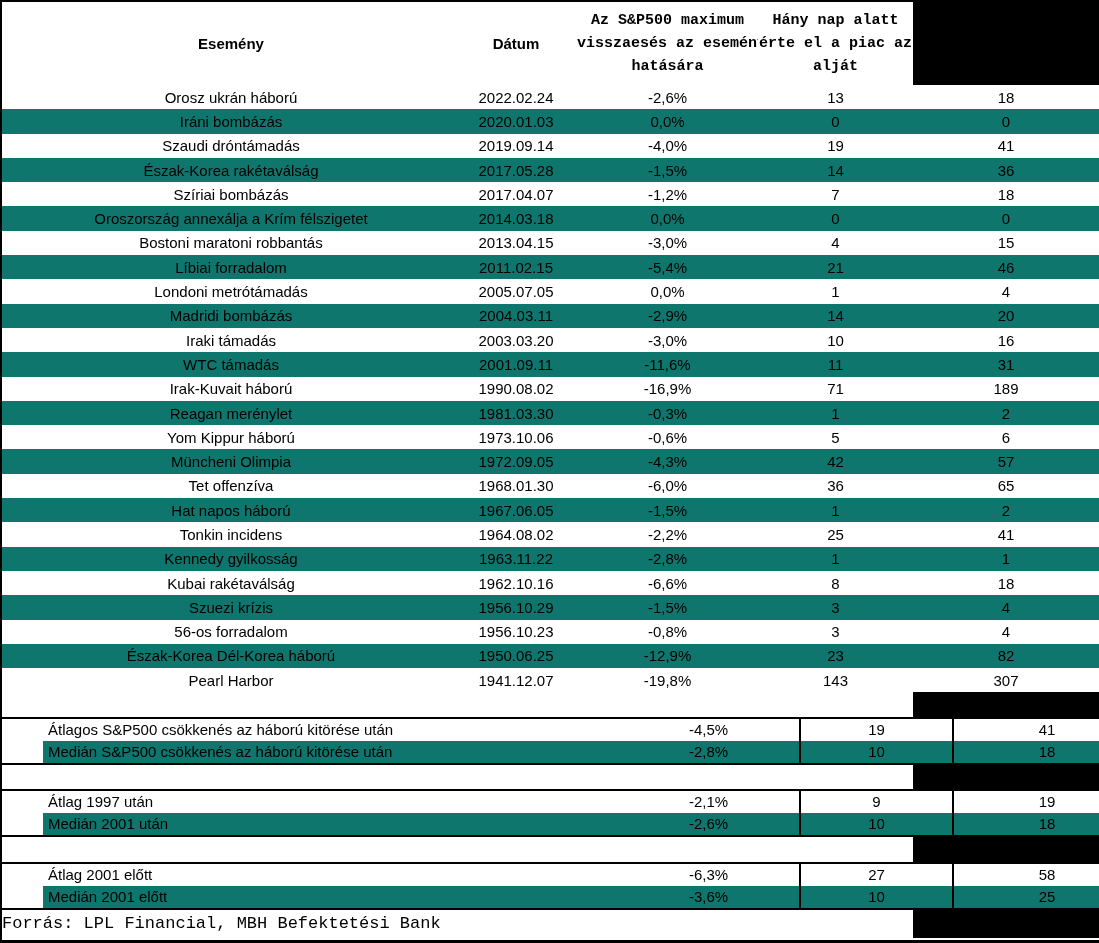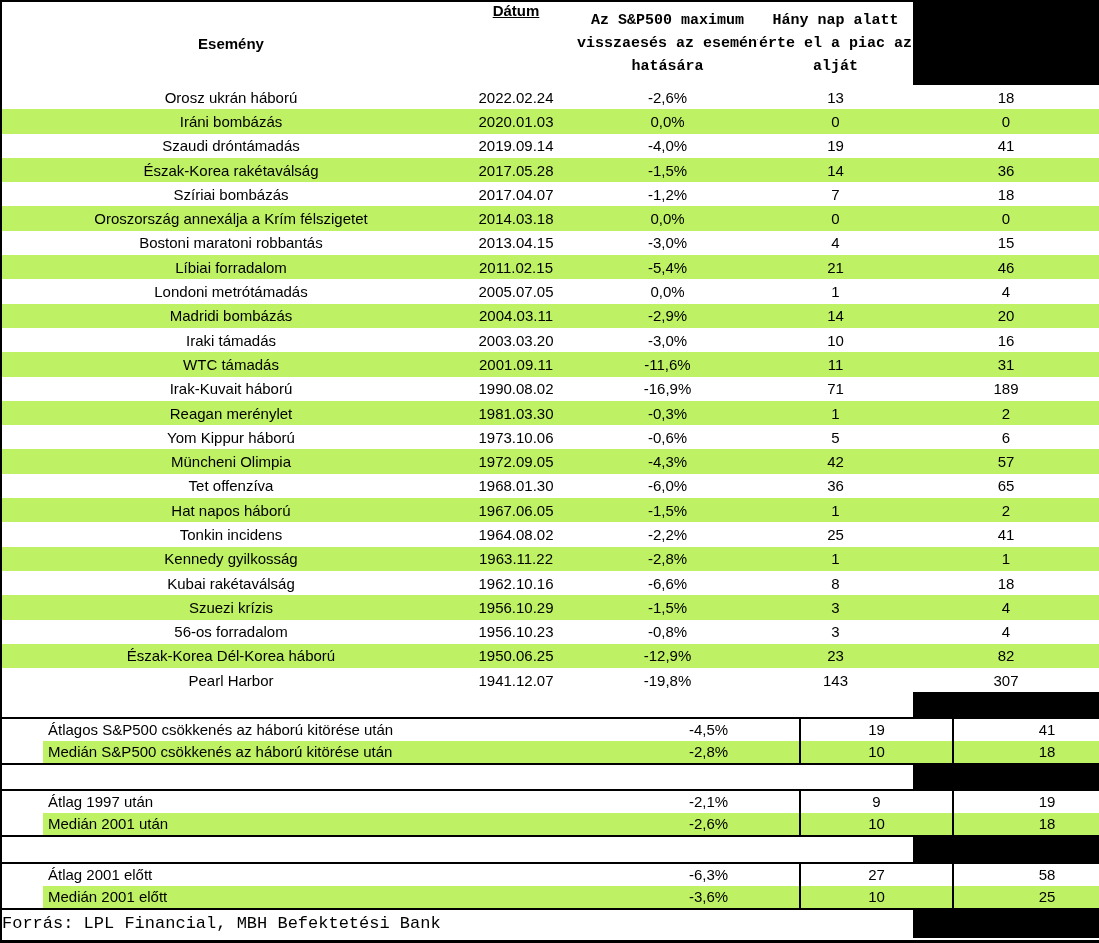--- a/index.html
+++ b/index.html
@@ -15,21 +15,21 @@
     overflow:hidden;
   }
   .row{display:grid;grid-template-columns:453px 122px 181px 155px 186px;align-items:center;}
   .hdr{height:83px;font-weight:bold;}
   .hdr .cell{display:flex;flex-direction:column;justify-content:center;height:100%;}
   .hdr .hl{line-height:23px;text-align:center;font-family:Liberation Mono, monospace;}
   .cell{white-space:nowrap;overflow:hidden;}
   .cell.event{padding-left:5px;text-align:center;}
   .cell.c{text-align:center;}
   .data-row{height:24.3px;}
-  .stripe{background:#bef264;}
+  .stripe{background:#0f766e;}
   .redact{background:#000;height:100%;}
   .blank-row{display:grid;grid-template-columns:911px 186px;}
   .blank-a{height:24.5px;}
   .blank-b{height:24px;}
   .blank-c{height:25px;}
   .summary-block{border-top:2px solid #000;border-bottom:2px solid #000;padding-left:41px;}
   .block-row{height:22px;grid-template-columns:575px 181px 155px 186px;}
   .block-row .label{padding-left:5px;white-space:nowrap;overflow:hidden;}
   .block-row .days-cell{box-sizing:border-box;border-left:2px solid #000;border-right:2px solid #000;height:100%;display:flex;align-items:center;justify-content:center;}
   .source-row{display:grid;grid-template-columns:911px 186px;height:28px;align-items:center;}
@@ -37,21 +37,21 @@
 </style>
 </head>
 <body>
 
 <div class="table">
 
   <div class="row hdr">
     <div class="cell event" style="display:flex;flex-direction:row;align-items:center;">
       <span>Esemény</span>
     </div>
-    <div class="cell c" style="display:flex;align-items:center;justify-content:flex-start;height:100%;text-decoration:underline;">
+    <div class="cell c" style="display:flex;align-items:center;justify-content:center;height:100%;">
       <span>Dátum</span>
     </div>
     <div class="cell">
       <div class="hl">Az S&amp;P500 maximum</div>
       <div class="hl">visszaesés az esemény</div>
       <div class="hl">hatására</div>
     </div>
     <div class="cell">
       <div class="hl">Hány nap alatt</div>
       <div class="hl">érte el a piac az</div>

